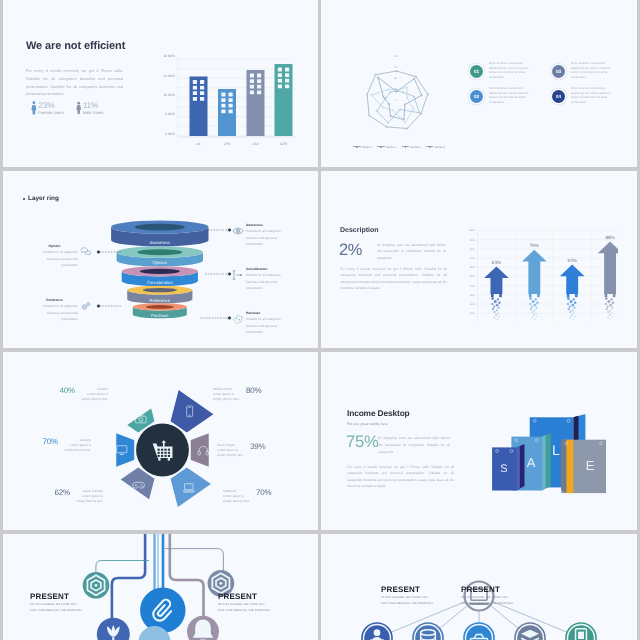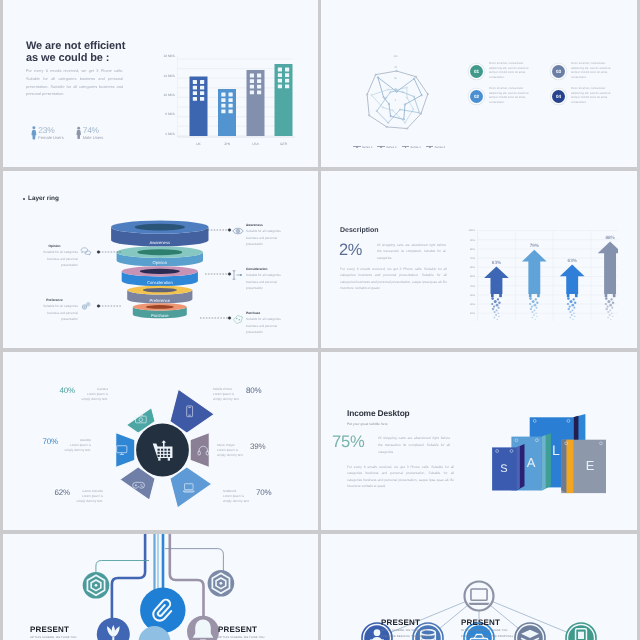--- a/index.html
+++ b/index.html
@@ -12,21 +12,21 @@
         column-gap:3px;row-gap:4px;
         padding-left:3px;background:#cbcbcd;}
   .slide{position:relative;background:#f6f9fd;overflow:hidden;}
   .abs{position:absolute;}
 
   
   #s1 .h1{left:23px;top:41px;width:180px;font-size:11px;font-weight:700;
           color:#33394a;line-height:11.6px;letter-spacing:-0.1px;}
   #s1 .body{left:23px;top:67px;width:97px;font-size:3.9px;line-height:7.8px;
             color:#a7aebc;text-align:justify;}
-  #s1 .stats{left:28px;top:126px;display:flex;gap:12px;}
+  #s1 .stats{left:28px;top:101px;display:flex;gap:12px;}
   #s1 .stat{display:flex;align-items:flex-start;gap:1.5px;}
   #s1 .stat .num{font-size:8.4px;color:#a4b6cc;line-height:8.6px;font-weight:400;
                  letter-spacing:-0.2px;}
   #s1 .stat .lbl{font-size:4.1px;color:#9aa2b1;line-height:5.2px;}
   #s1 .chart{left:154px;top:48px;width:148px;height:98px;}
   .tick{font-size:3.2px;fill:#8a93a3;}
   .cat{font-size:3.2px;fill:#8a93a3;}
 
   
   #s2 .radar{left:21px;top:42px;width:120px;height:120px;}
@@ -78,66 +78,65 @@
   #s5 .seg .tx{font-size:3.1px;color:#a8afbc;line-height:5px;}
   #s5 .seg .pc{font-size:8px;color:#5f6b80;line-height:8px;letter-spacing:-0.2px;}
   #s5 .seg .row{display:flex;align-items:flex-start;gap:3px;}
   #s5 .seg .col{width:30px;}
   #s5 .seg.l .row{flex-direction:row-reverse;}
   #s5 .seg.l{text-align:right;}
 
   
   #s6 .s6title{left:26px;top:56px;font-size:8.4px;font-weight:700;color:#2f3640;letter-spacing:-0.15px;}
   #s6 .s6sub{left:26px;top:70px;font-size:3.4px;color:#8f97a5;}
-  #s6 .s6big{left:11px;top:82px;font-size:16.6px;color:#7ab3ab;font-weight:400;
+  #s6 .s6big{left:25px;top:82px;font-size:16.6px;color:#7ab3ab;font-weight:400;
              letter-spacing:-0.2px;line-height:16px;}
   #s6 .s6lead{left:57px;top:83px;width:72px;font-size:3.3px;line-height:6.8px;
               color:#a9b0bd;text-align:justify;}
   #s6 .s6body{left:26px;top:112px;width:107px;font-size:3.3px;line-height:6.4px;
               color:#a9b0bd;text-align:justify;}
   #s6 .s6bags{left:168px;top:60px;width:125px;height:90px;}
 
   
-  .ptxt .pt{font-size:8px;font-weight:700;color:#1e222b;letter-spacing:0.2px;line-height:8px;margin-top:33px;}
+  .ptxt .pt{font-size:8px;font-weight:700;color:#1e222b;letter-spacing:0.2px;line-height:8px;}
   .ptxt .pl{font-size:2.6px;color:#7b8392;line-height:5px;letter-spacing:0.15px;margin-top:1px;}
   #s7 .s7g{left:0;top:0;width:315px;height:106px;}
   #s7 .ptl{left:27px;top:59px;}
   #s7 .ptr{left:215px;top:59px;}
   #s8 .s8g{left:0;top:0;width:316px;height:106px;}
   #s8 .ptl8{left:60px;top:52px;}
   #s8 .ptr8{left:140px;top:52px;}
 </style>
 </head>
 <body>
 
 <div class="deck">
   <div class="slide" id="s1">
     <div class="abs h1">
       <div>We are not efficient</div>
-      <div>as we could be :</div>
     </div>
     <div class="abs body">For every 6 emails received, we get 3 Phone calls. Suitable for all categories business and personal presentation. Suitable for all categories business and personal presentation</div>
     <div class="abs stats">
       <div class="stat">
         <svg width="5.8" height="13.6" viewBox="0 0 14 32">
           <circle cx="7" cy="4" r="3.6" fill="#6c9ccb"></circle>
           <path d="M7 8.4c-3 0-4.6 2-4.9 4.8l-.9 7.2c-.1 1 .5 1.6 1.3 1.6h.9l.5 8.6c0 .8.6 1.4 1.4 1.4h3.4c.8 0 1.4-.6 1.4-1.4l.5-8.6h.9c.8 0 1.4-.6 1.3-1.6l-.9-7.2C11.6 10.4 10 8.4 7 8.4z" fill="#6c9ccb"></path>
         </svg>
         <div>
           <div class="num">23%</div>
           <div class="lbl">Female Users</div>
         </div>
       </div>
       <div class="stat">
         <svg width="5.4" height="13.6" viewBox="0 0 14 32">
           <circle cx="7" cy="4" r="3.6" fill="#8d96a8"></circle>
           <path d="M7 8.4c-3 0-4.6 2-4.9 4.8l-.9 7.2c-.1 1 .5 1.6 1.3 1.6h.9l.5 8.6c0 .8.6 1.4 1.4 1.4h3.4c.8 0 1.4-.6 1.4-1.4l.5-8.6h.9c.8 0 1.4-.6 1.3-1.6l-.9-7.2C11.6 10.4 10 8.4 7 8.4z" fill="#8d96a8"></path>
         </svg>
         <div>
-          <div class="num">74%</div>
+          <div class="num">11%</div>
           <div class="lbl">Male Users</div>
         </div>
       </div>
     </div>
     <svg class="abs chart" id="s1chart" viewBox="0 0 148 98">
         <line x1="20.5" x2="135.5" y1="11" y2="11" stroke="#dfe4ec" stroke-width="0.45"></line>
         <line x1="20.5" x2="128" y1="20.6" y2="20.6" stroke="#dfe4ec" stroke-width="0.45"></line>
         <line x1="20.5" x2="128" y1="30.2" y2="30.2" stroke="#dfe4ec" stroke-width="0.45"></line>
         <line x1="20.5" x2="128" y1="39.8" y2="39.8" stroke="#dfe4ec" stroke-width="0.45"></line>
         <line x1="20.5" x2="128" y1="49.4" y2="49.4" stroke="#dfe4ec" stroke-width="0.45"></line>

